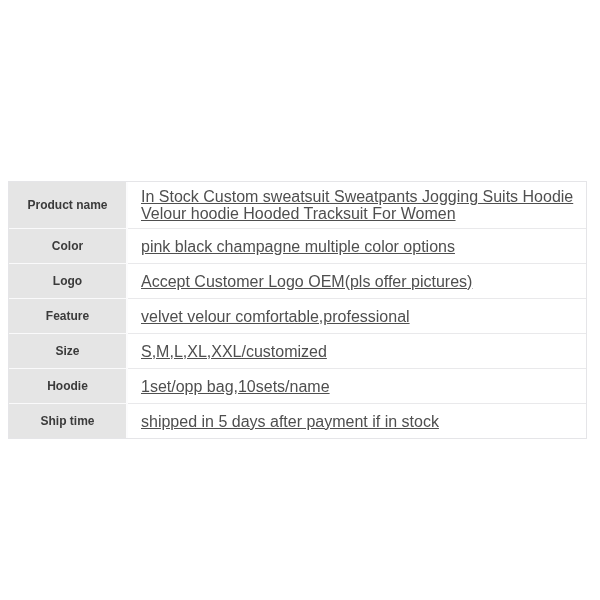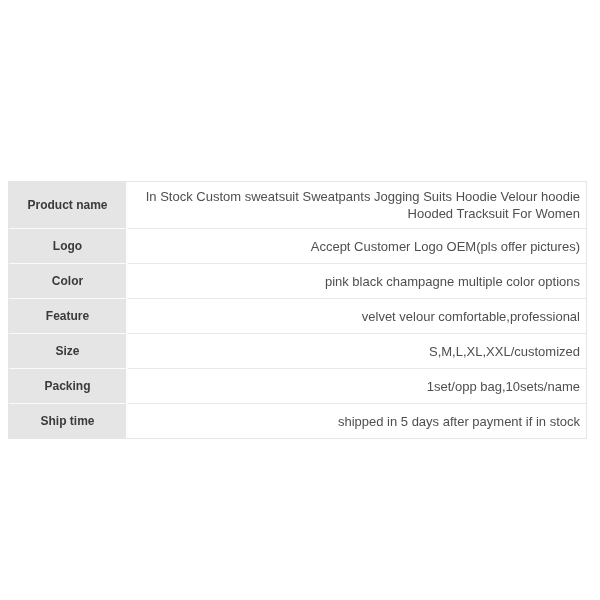--- a/index.html
+++ b/index.html
@@ -35,28 +35,29 @@
     font-weight: bold;
     text-align: center;
     vertical-align: middle;
     padding: 4px 4px;
     border-bottom: 1px solid #fafafb;
     border-right: 2px solid #fcfcfd;
     line-height: 17px;
   }
   table.spec-table td {
     color: #4f4f4f;
-    font-size: 13px;
+    font-size: 16px;
     font-weight: normal;
-    text-align: right;
+    text-align: left;
     vertical-align: middle;
     padding: 4px 6px 4px 13px;
     border-bottom: 1px solid #e9e9eb;
     line-height: 17px;
     word-wrap: break-word;
+    text-decoration: underline;
   }
   table.spec-table tr.row-first th,
   table.spec-table tr.row-first td {
     height: 38px;
   }
   table.spec-table tr.row-normal th,
   table.spec-table tr.row-normal td {
     height: 26px;
   }
   table.spec-table tr:last-child th,
@@ -68,37 +69,37 @@
 <body>
 
 <div class="spec-wrap">
   <table class="spec-table">
     <tbody>
       <tr class="row-first">
         <th>Product name</th>
         <td>In Stock Custom sweatsuit Sweatpants Jogging Suits Hoodie Velour hoodie Hooded Tracksuit For Women</td>
       </tr>
       <tr class="row-normal">
+        <th>Color</th>
+        <td>pink black champagne multiple color options</td>
+      </tr>
+      <tr class="row-normal">
         <th>Logo</th>
         <td>Accept Customer Logo OEM(pls offer pictures)</td>
-      </tr>
-      <tr class="row-normal">
-        <th>Color</th>
-        <td>pink black champagne multiple color options</td>
       </tr>
       <tr class="row-normal">
         <th>Feature</th>
         <td>velvet velour comfortable,professional</td>
       </tr>
       <tr class="row-normal">
         <th>Size</th>
         <td>S,M,L,XL,XXL/customized</td>
       </tr>
       <tr class="row-normal">
-        <th>Packing</th>
+        <th>Hoodie</th>
         <td>1set/opp bag,10sets/name</td>
       </tr>
       <tr class="row-normal">
         <th>Ship time</th>
         <td>shipped in 5 days after payment if in stock</td>
       </tr>
     </tbody>
   </table>
 </div>
 

